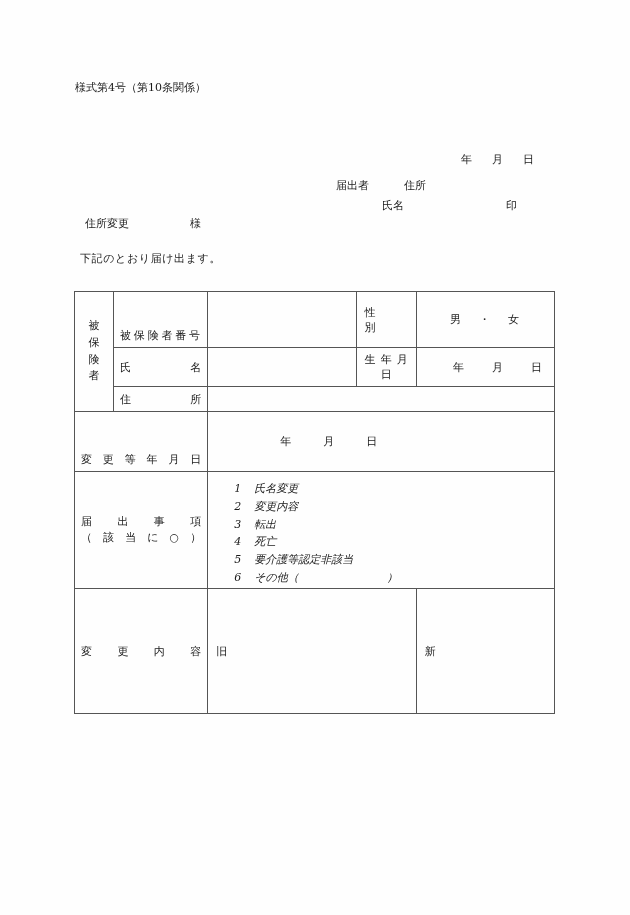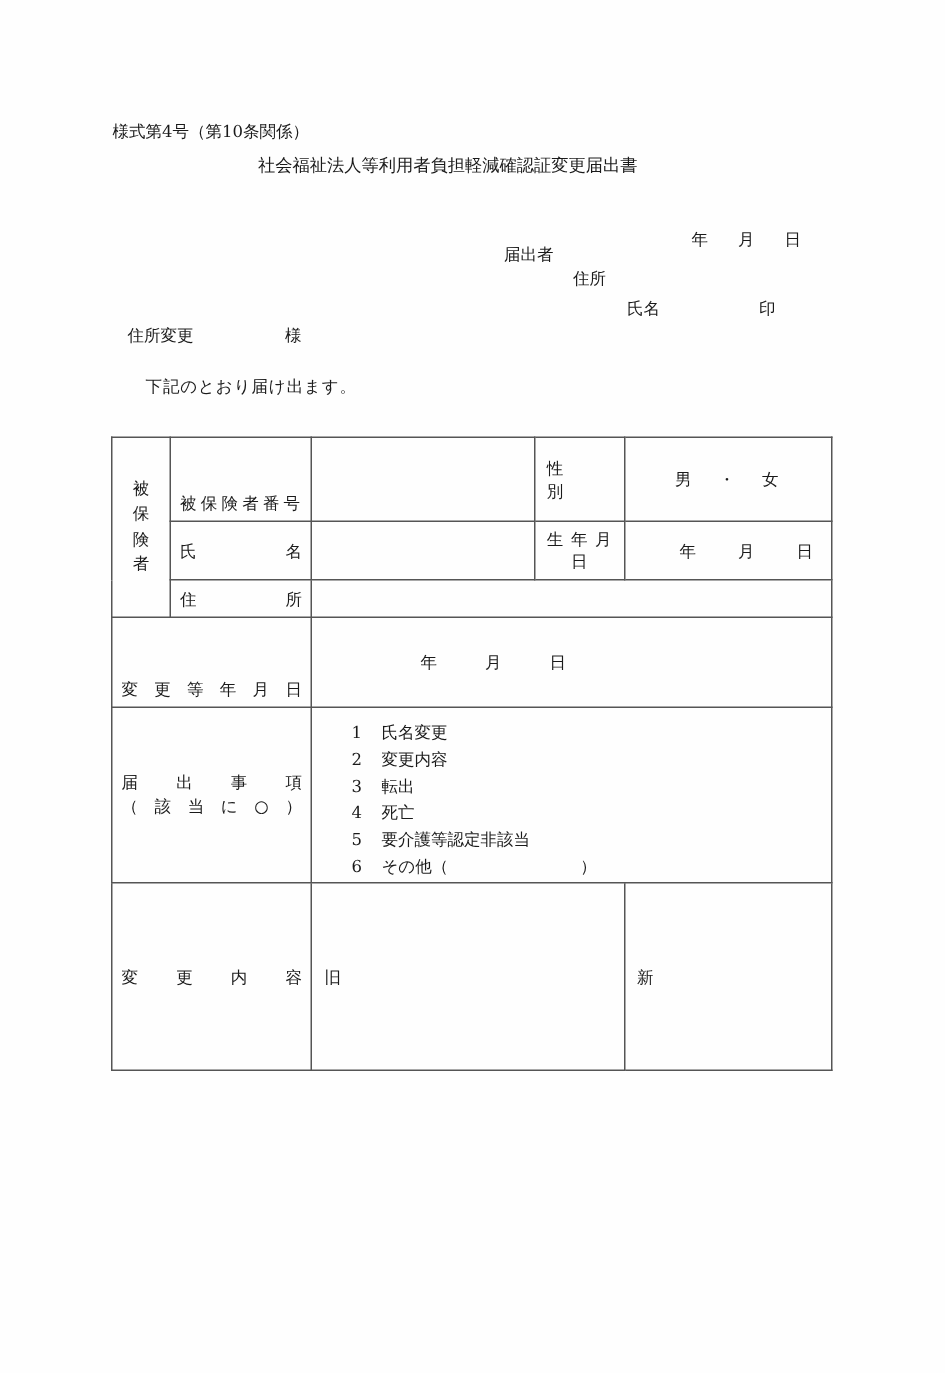--- a/index.html
+++ b/index.html
@@ -28,29 +28,29 @@
     line-height: 1.15;
   }
 
   .form-no      { left: 75px;  top: 82px;  font-size: 11px; }
   .doc-title    { left: 172px; top: 104px; font-size: 11.5px; }
 
   .date-line    { left: 447px; top: 141px; font-size: 11px; letter-spacing: 0; }
   .date-line span { margin-right: 20px; }
   .date-line span:last-child { margin-right: 0; }
 
-  .submitter-label { left: 336px; top: 164px; font-size: 11px; }
-  .submitter-addr  { left: 382px; top: 180px; font-size: 11px; }
-  .submitter-name  { left: 382px; top: 200px; font-size: 11px; margin-left: 36px; }
+  .submitter-label { left: 336px; top: 180px; font-size: 11px; }
+  .submitter-addr  { left: 404px; top: 180px; font-size: 11px; }
+  .submitter-name  { left: 382px; top: 200px; font-size: 11px; }
   .seal            { left: 506px; top: 200px; font-size: 11px; }
 
   .addressee     { left: 85px;  top: 218px; font-size: 11px; }
   .addressee-hon { left: 190px; top: 218px; font-size: 11px; }
 
-  .intro        { left: 97px;  top: 252px; font-size: 11px; letter-spacing: 0.6px; font-family: Liberation Serif, serif; }
+  .intro        { left: 80px;  top: 252px; font-size: 11px; letter-spacing: 0.6px; font-family: Liberation Serif, serif; }
 
   
   .tbl {
     position: absolute;
     left: 74px;
     top: 291px;
     width: 481px;
     border-collapse: collapse;
     table-layout: fixed;
     font-size: 11px;
@@ -141,20 +141,21 @@
     display: block;
     padding: 0 6px;
     text-align: justify;
     text-align-last: justify;
     line-height: 1.5;
   }
   .items-list {
     padding: 8px 0 0 26px;
     margin: 0;
     list-style: none;
+    font-style: italic;
   }
   .items-list li {
     line-height: 1.62;
     font-size: 11px;
     white-space: pre;
   }
   .items-list li .num { display: inline-block; width: 20px; }
 
   
   .content-row { height: 125px; padding-left: 10px; }
@@ -174,21 +175,20 @@
   }
   .w-old { width: 176px; }
   .w-new { width: 171px; }
 </style>
 </head>
 <body>
 
 <div class="page">
 
   <div class="t form-no">様式第4号（第10条関係）</div>
-  <div class="t doc-title">社会福祉法人等利用者負担軽減確認証変更届出書</div>
 
   <div class="t date-line">
     <span>年</span><span>月</span><span>日</span>
   </div>
 
   <div class="t submitter-label">届出者</div>
   <div class="t submitter-addr">住所</div>
   <div class="t submitter-name">氏名</div>
   <div class="t seal">印</div>
 

